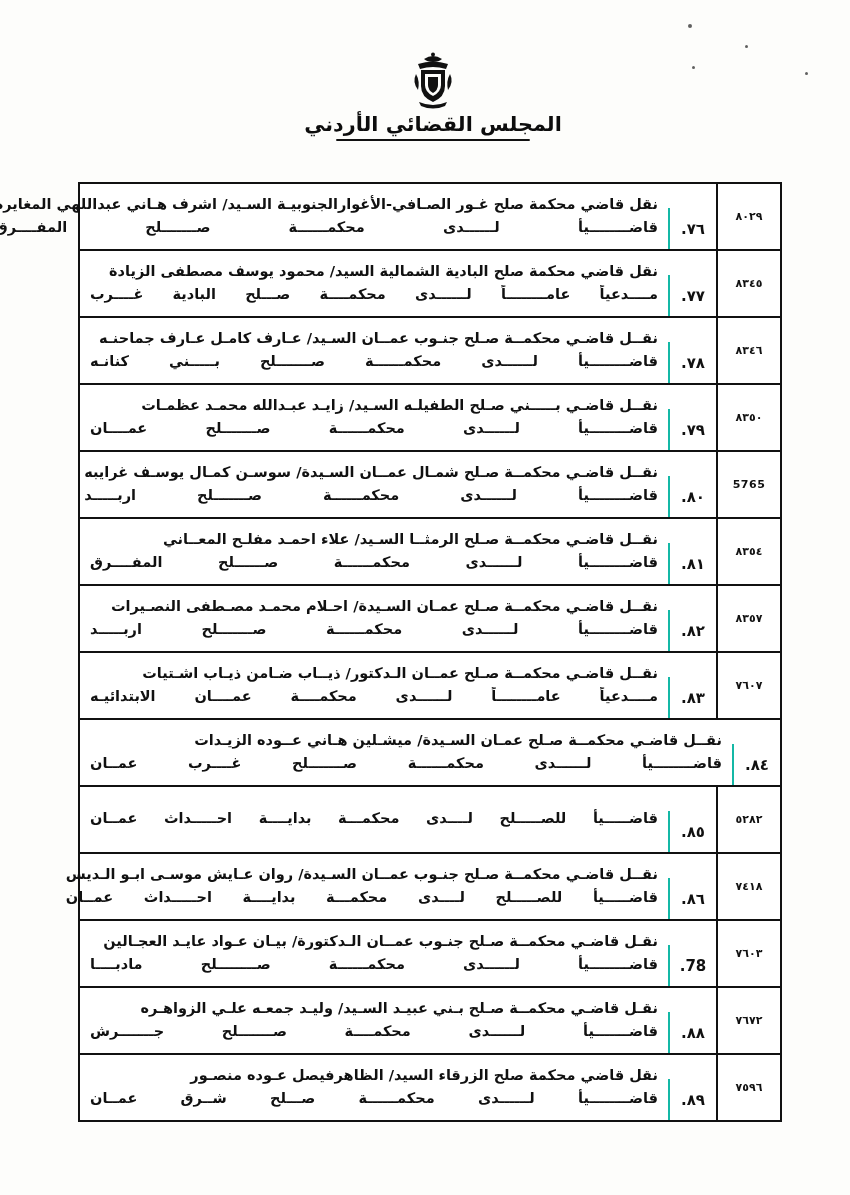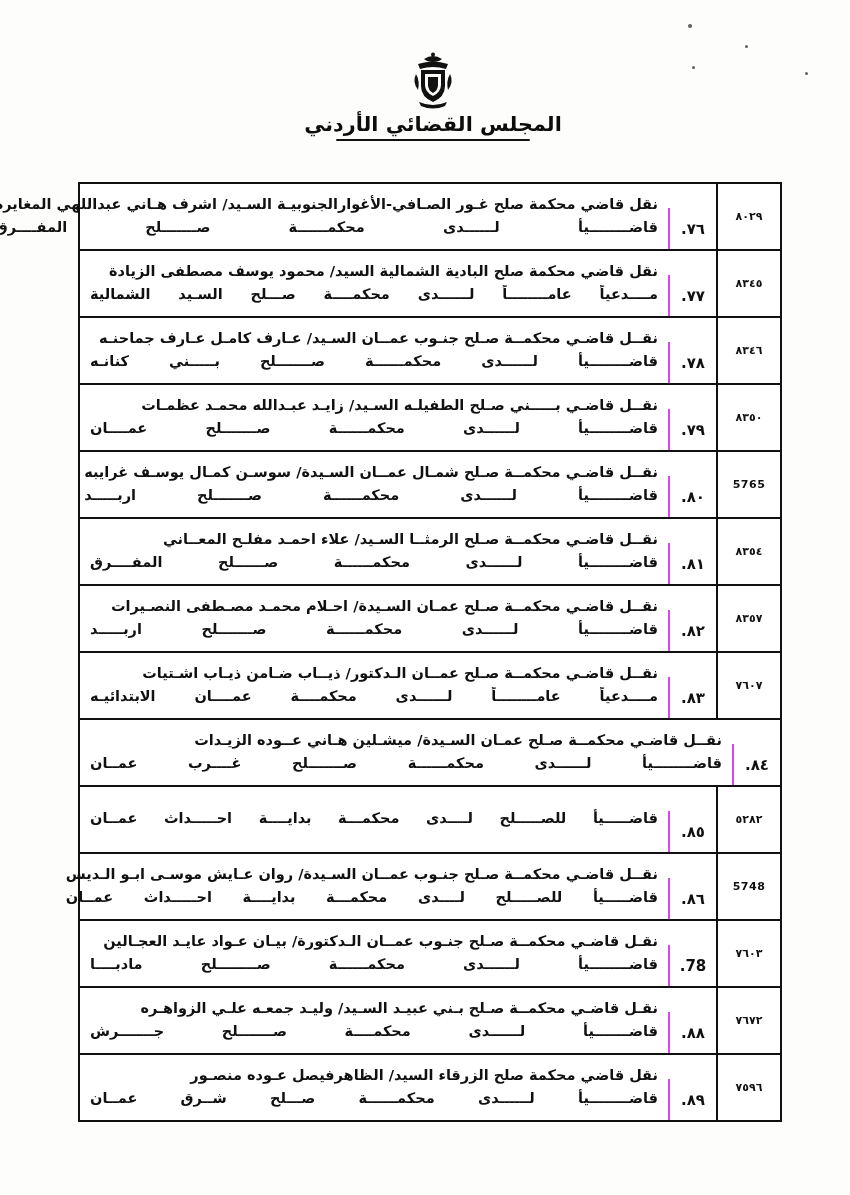--- a/index.html
+++ b/index.html
@@ -88,21 +88,21 @@
     display: flex;
     align-items: center;
     justify-content: center;
     font-size: 11px;
     font-weight: 700;
     letter-spacing: .5px;
   }
   .c-seq {
     width: 46px;
     flex: 0 0 46px;
-    border-left: 2px solid #d946ef;
+    border-left: 2px solid #14b8a6;
     display: flex;
     align-items: center;
     justify-content: center;
     font-size: 15px;
     font-weight: 700;
     margin-top: 24px;
   }
   .c-text {
     flex: 1 1 auto;
     padding: 7px 10px 8px 10px;
@@ -185,21 +185,21 @@
         <div class="line1">نقل قاضي محكمة صلح غـور الصـافي-الأغوارالجنوبيـة السـيد/ اشرف هـاني عبداللهي المغايره</div>
         <div class="line2"><span>قاضــــــــيأ لــــــدى محكمــــــة صـــــــلح المفــــرق</span></div>
       </div>
     </div>
 
     <div class="row">
       <div class="c-num">٨٣٤٥</div>
       <div class="c-seq">٧٧.</div>
       <div class="c-text">
         <div class="line1">نقل قاضي محكمة صلح البادية الشمالية السيد/ محمود يوسف مصطفى الزيادة</div>
-        <div class="line2"><span>مــــدعياً عامــــــــاً لــــــدى محكمــــة صـــلح السـيد الشمالية</span></div>
+        <div class="line2"><span>مــــدعياً عامــــــــاً لــــــدى محكمــــة صـــلح البادية غــــرب</span></div>
       </div>
     </div>
 
     <div class="row">
       <div class="c-num">٨٣٤٦</div>
       <div class="c-seq">٧٨.</div>
       <div class="c-text">
         <div class="line1">نقــل قاضـي محكمــة صـلح جنـوب عمــان السـيد/ عـارف كامـل عـارف جماحنـه</div>
         <div class="line2"><span>قاضــــــــيأ لــــــدى محكمــــــة صـــــــلح بـــــني كنانـه</span></div>
       </div>
@@ -260,21 +260,21 @@
 
     <div class="row">
       <div class="c-num">٥٢٨٢</div>
       <div class="c-seq">٨٥.</div>
       <div class="c-text">
         <div class="line2"><span>قاضـــــيأ للصـــــلح لــــدى محكمـــة بدايــــة احـــــداث عمــان</span></div>
       </div>
     </div>
 
     <div class="row">
-      <div class="c-num">5748</div>
+      <div class="c-num">٧٤١٨</div>
       <div class="c-seq">٨٦.</div>
       <div class="c-text">
         <div class="line1">نقــل قاضـي محكمــة صـلح جنـوب عمــان السـيدة/ روان عـايش موسـى ابـو الـديس</div>
         <div class="line2"><span>قاضـــــيأ للصـــــلح لــــدى محكمـــة بدايــــة احـــــداث عمــان</span></div>
       </div>
     </div>
 
     <div class="row">
       <div class="c-num">٧٦٠٣</div>
       <div class="c-seq">78.</div>

